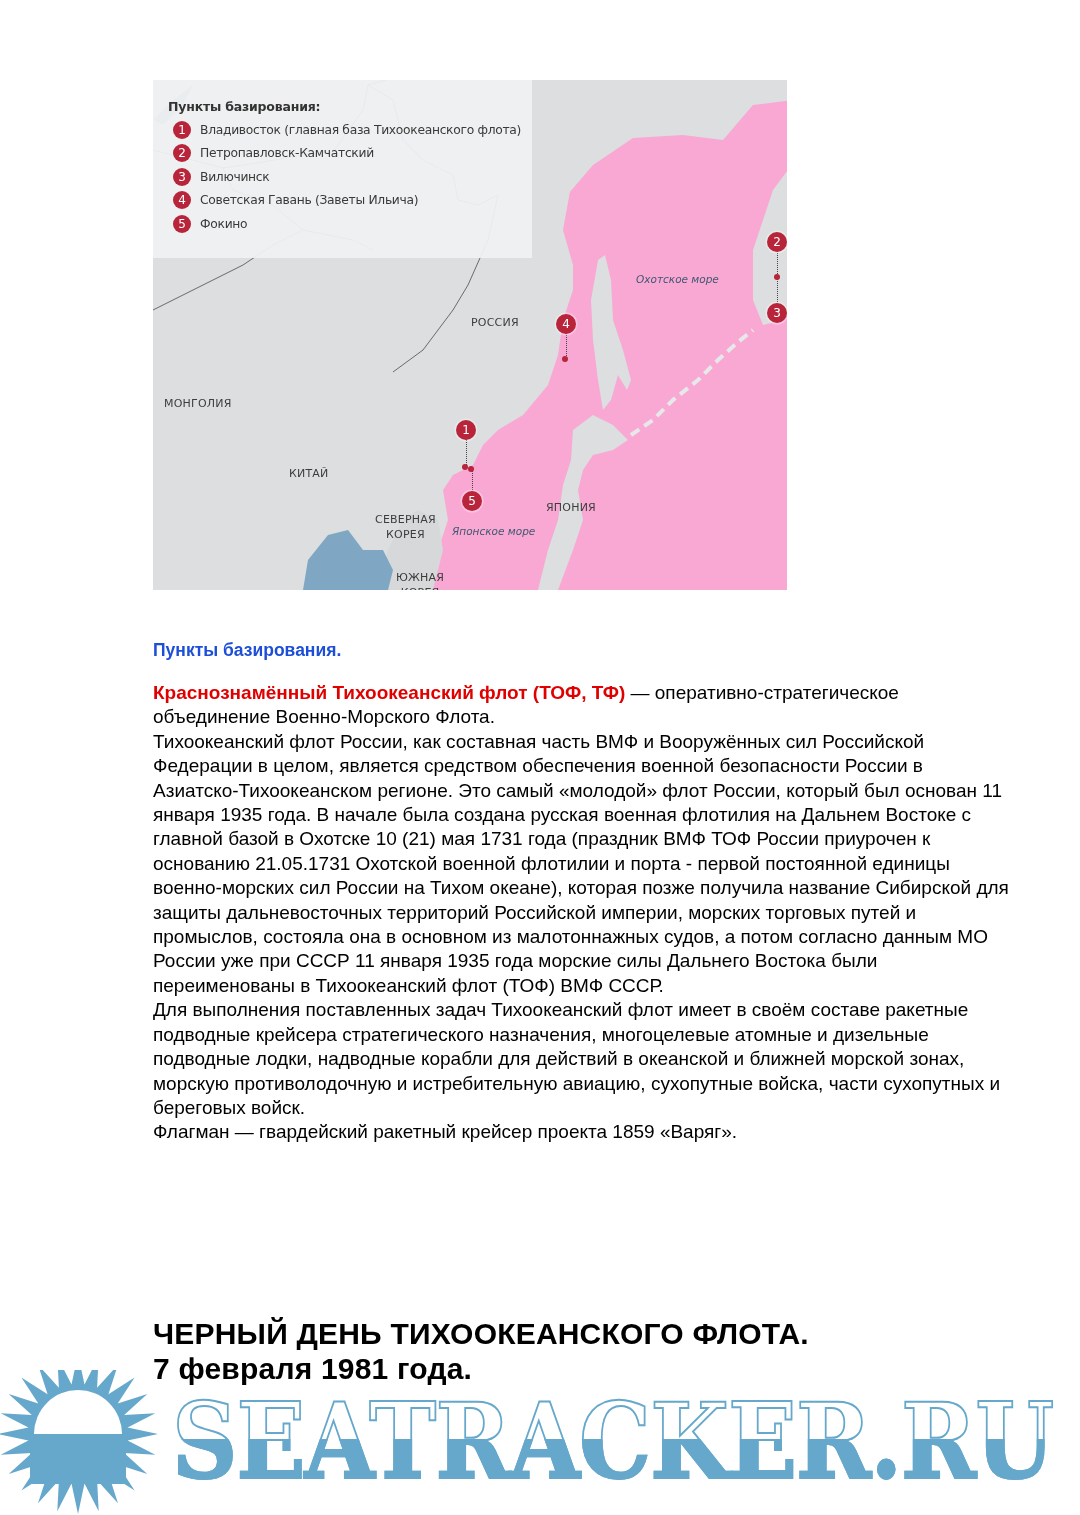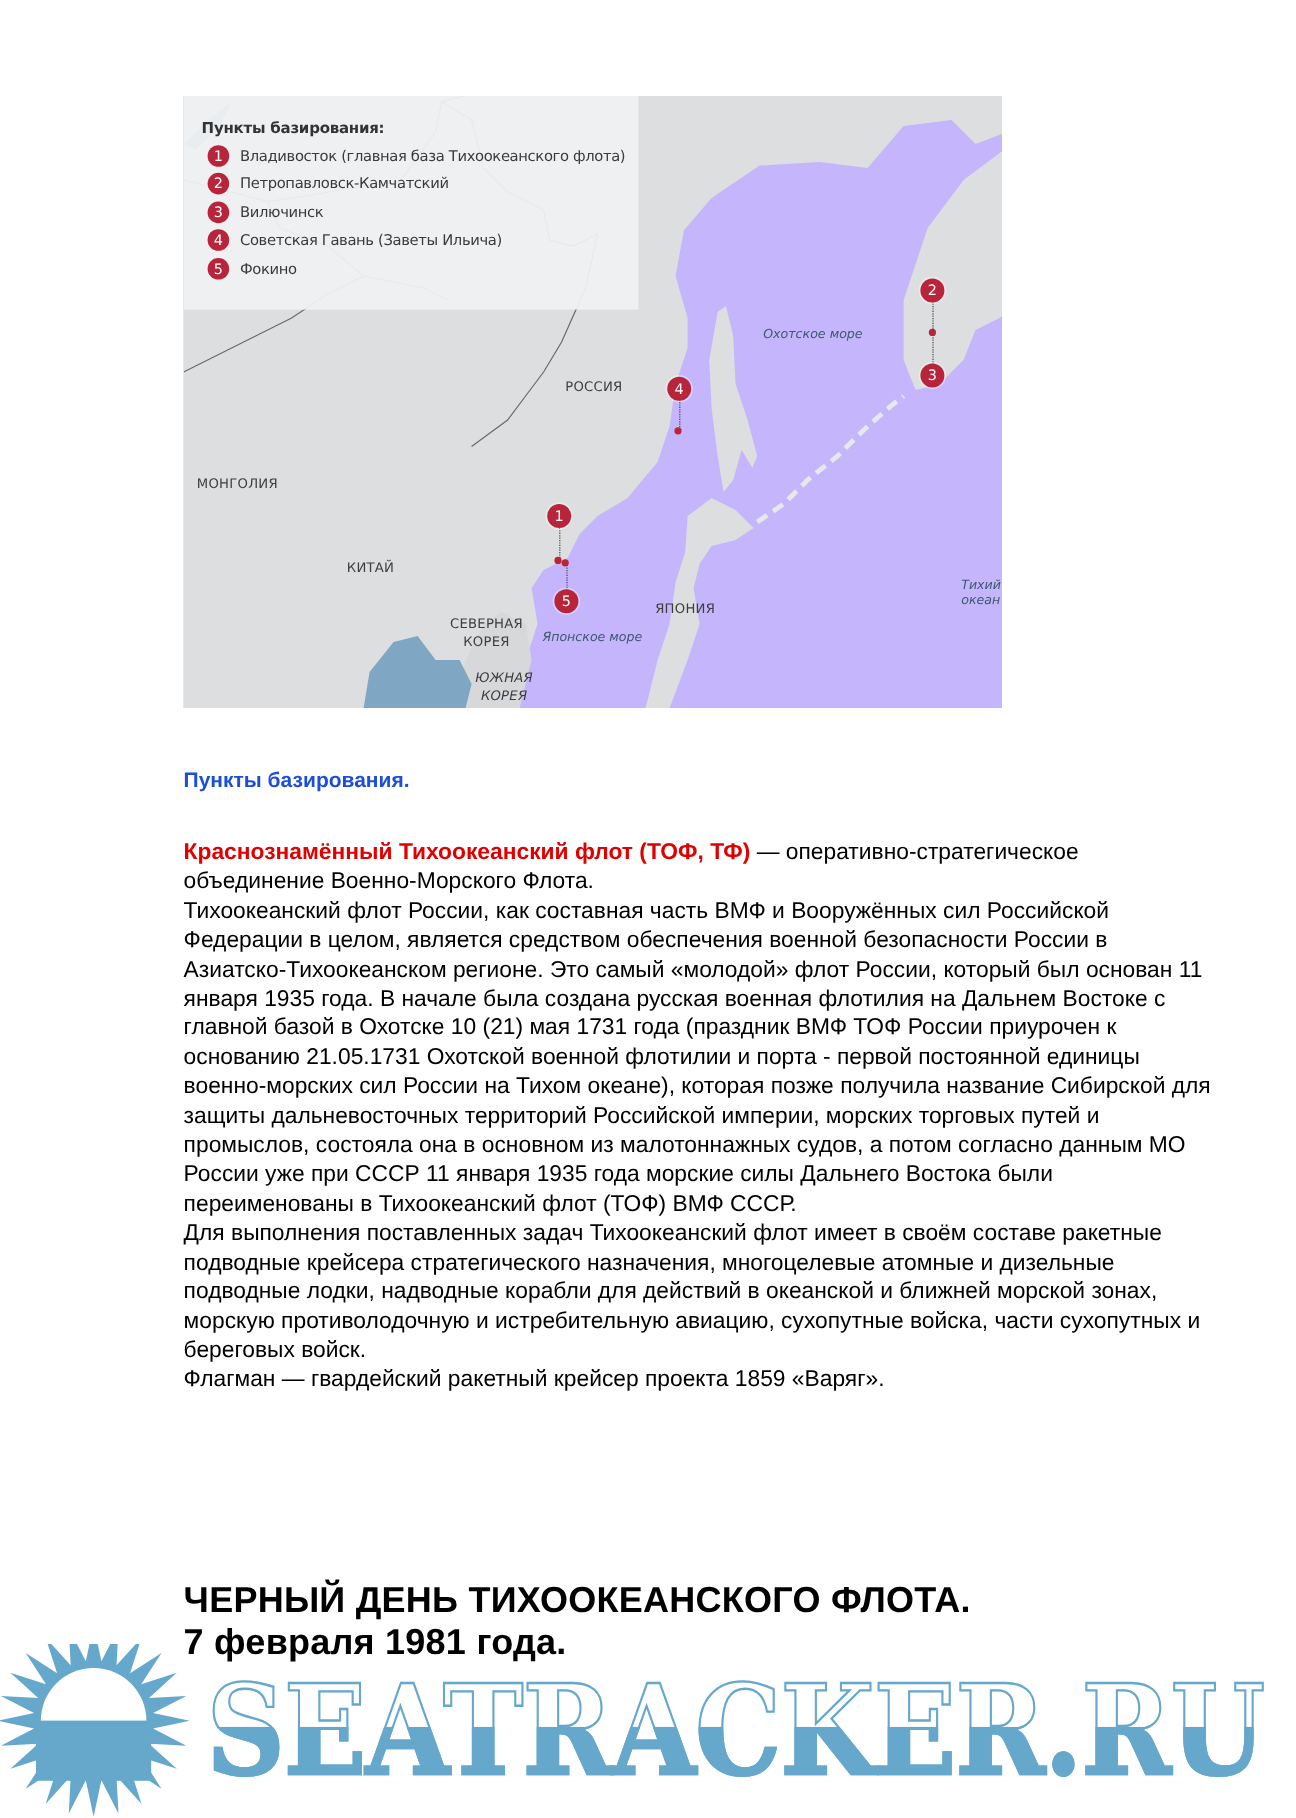--- a/index.html
+++ b/index.html
@@ -1,20 +1,20 @@
 <!DOCTYPE html>
 <html><head>
 <meta charset="utf-8">
 <style>
   html, body { margin: 0; padding: 0; background: #ffffff; }
   body { width: 1080px; height: 1515px; position: relative; overflow: hidden;
          font-family: "Liberation Sans", sans-serif; color: #000; }
 
-  .map { position: absolute; left: 153px; top: 80px; width: 682px; height: 510px;
-         background: #c4b5fd; overflow: hidden; }
+  .map { position: absolute; left: 153px; top: 80px; width: 634px; height: 510px;
+         background: #f9a8d4; overflow: hidden; }
   .map svg.base { position: absolute; left: 0; top: 0; }
   .legend { position: absolute; left: 0; top: 0; width: 379px; height: 178px;
             background: rgba(240,241,242,0.94); box-sizing: border-box; padding: 19px 0 0 15px; }
   .legend-title { font-family: "DejaVu Sans", sans-serif; font-weight: bold; font-size: 12.5px;
                   color: #333; margin-bottom: 4px; letter-spacing: -0.2px; }
   .legend-item { display: flex; align-items: center; height: 23.5px; margin-left: 5px; }
   .badge { width: 18px; height: 18px; border-radius: 50%; background: #b8243a; color: #fff;
            font-family: "DejaVu Sans", sans-serif; font-size: 12px; display: flex;
            align-items: center; justify-content: center; margin-right: 9px; flex: none; }
   .legend-label { font-family: "DejaVu Sans", sans-serif; font-size: 12.3px; color: #3a3a3a;
@@ -26,21 +26,21 @@
          font-style: italic; color: #3f5870; }
   .marker { position: absolute; width: 20px; height: 20px; border-radius: 50%;
             background: #b8243a; color: #fff; font-family: "DejaVu Sans", sans-serif;
             font-size: 12px; display: flex; align-items: center; justify-content: center;
             box-shadow: 0 0 0 1.5px rgba(255,255,255,0.35); }
   .leader { position: absolute; width: 0; border-left: 1.5px dotted #444; }
   .dot { position: absolute; width: 6px; height: 6px; border-radius: 50%; background: #b8243a; }
 
   .text { position: absolute; left: 153px; top: 640px; width: 860px; }
   .red-heading { color: #1d4ed8; font-weight: bold; font-size: 17.5px; margin: 0; height: 25px; }
-  .body { font-size: 19px; line-height: 24.4px; margin-top: 34px; }
+  .body { font-size: 19px; line-height: 24.4px; margin-top: 16px; }
   .body p { margin: 0; }
   .red { color: #e00000; font-weight: bold; }
 
   .black-heading { position: absolute; left: 153px; top: 1316px; font-weight: bold;
                    font-size: 30px; line-height: 35px; letter-spacing: 0.2px; }
 
   .logo { position: absolute; left: 0; top: 1370px; width: 1080px; height: 145px; }
   .logo-text { position: absolute; left: 172px; top: 1392px; font-family: "DejaVu Serif", serif;
                font-weight: bold; font-size: 104px; line-height: 100px; letter-spacing: -1px;
                color: transparent; -webkit-text-stroke: 2px #66a8cc;
@@ -99,21 +99,21 @@
     </div>
   </div>
 
   <div class="lbl" style="left:318px;top:235px;">РОССИЯ</div>
   <div class="lbl" style="left:11px;top:316px;">МОНГОЛИЯ</div>
   <div class="lbl" style="left:136px;top:386px;">КИТАЙ</div>
   <div class="lbl" style="left:222px;top:432px;">
     <div>СЕВЕРНАЯ</div>
     <div>КОРЕЯ</div>
   </div>
-  <div class="lbl" style="left:243px;top:477px;font-style:italic;">
+  <div class="lbl" style="left:243px;top:490px;">
     <div>ЮЖНАЯ</div>
     <div>КОРЕЯ</div>
   </div>
   <div class="lbl" style="left:393px;top:420px;">ЯПОНИЯ</div>
 
   <div class="sea" style="left:483px;top:193px;">Охотское море</div>
   <div class="sea" style="left:299px;top:445px;">Японское море</div>
   <div class="sea" style="left:618px;top:402px;margin-left:30px;">Тихий океан</div>
 
   <div class="leader" style="left:313px;top:359px;height:28px;"></div>

